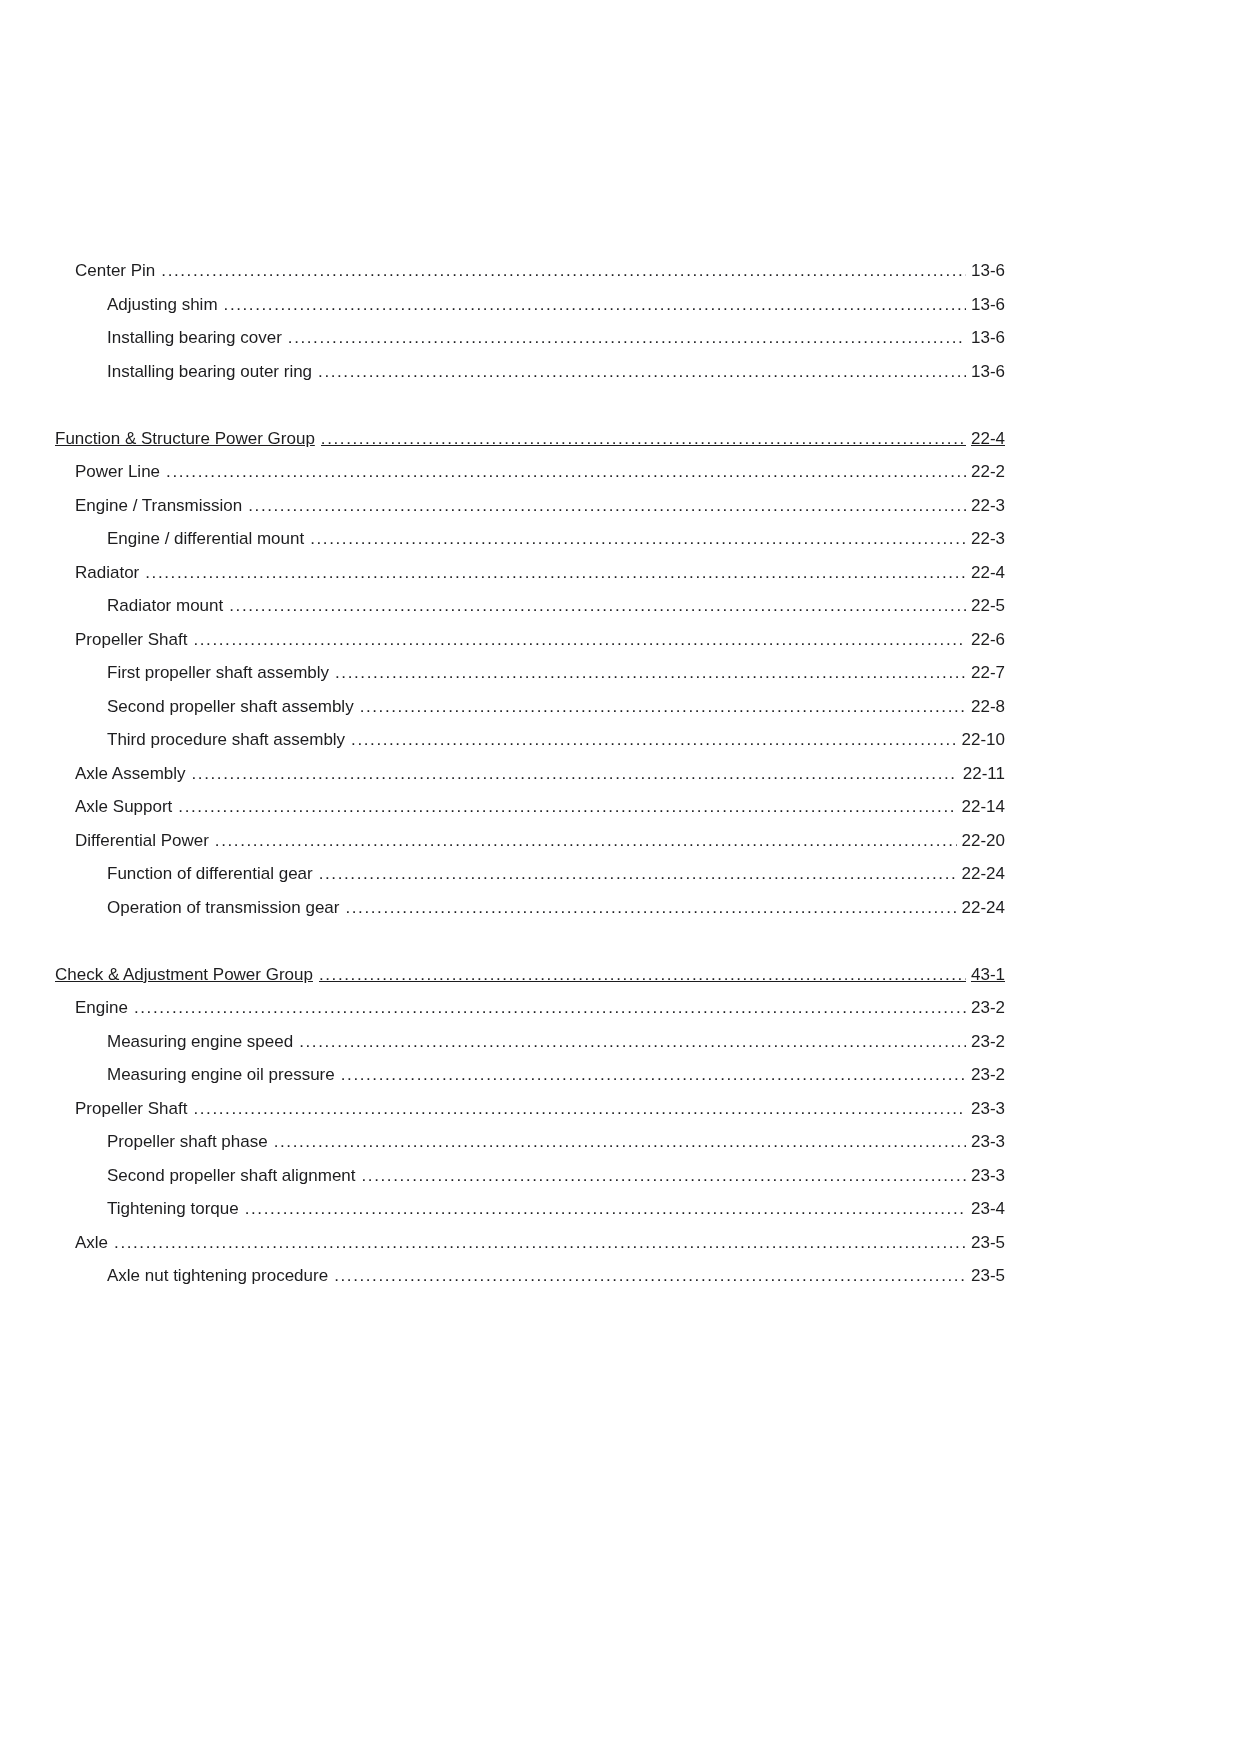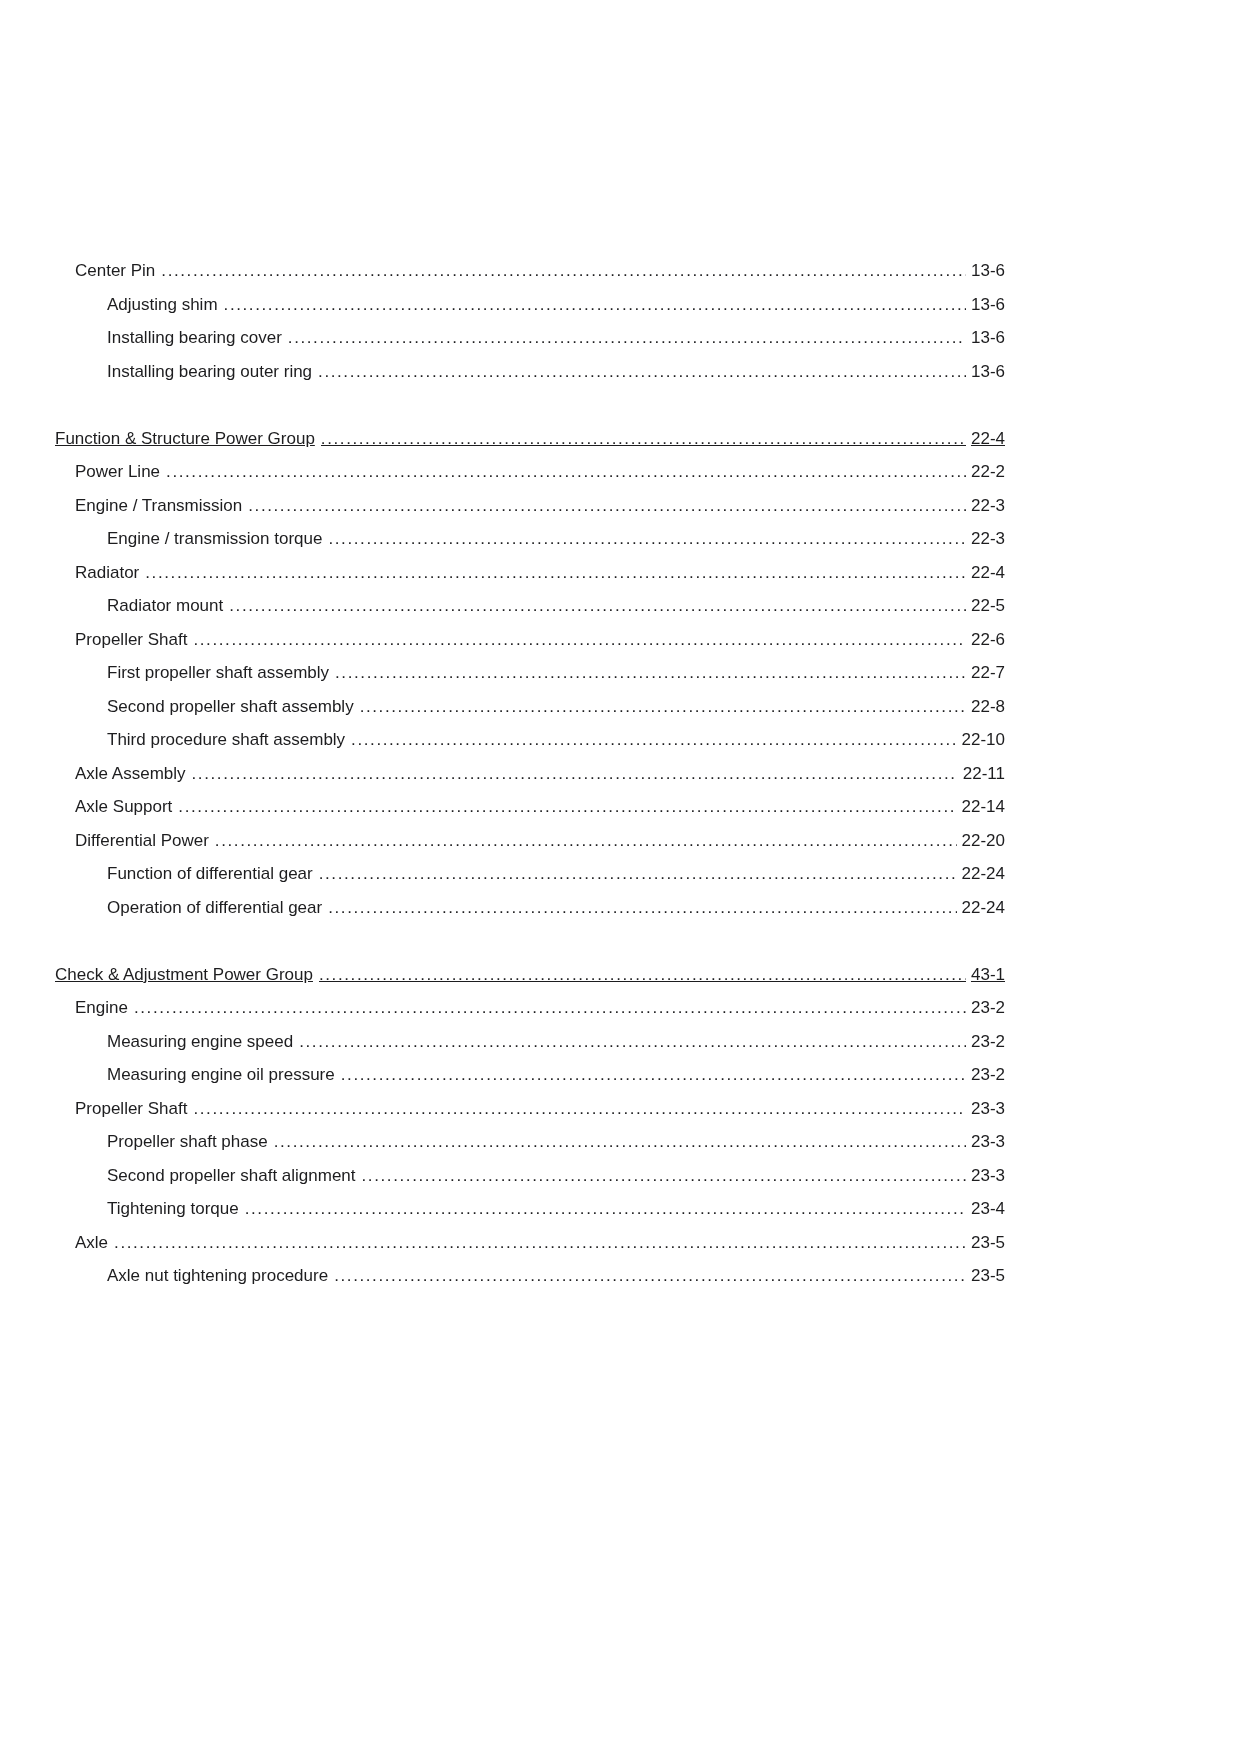--- a/index.html
+++ b/index.html
@@ -92,21 +92,21 @@
     <span class="toc-label">Power Line</span>
     <span class="toc-leader">................................................................................................................................................................................................................................................................................................................................................................................................................</span>
     <span class="toc-page">22-2</span>
   </div>
       <div class="toc-row lvl-1">
     <span class="toc-label">Engine / Transmission</span>
     <span class="toc-leader">................................................................................................................................................................................................................................................................................................................................................................................................................</span>
     <span class="toc-page">22-3</span>
   </div>
       <div class="toc-row lvl-2">
-    <span class="toc-label">Engine / transmission torque</span>
+    <span class="toc-label">Engine / differential mount</span>
     <span class="toc-leader">................................................................................................................................................................................................................................................................................................................................................................................................................</span>
     <span class="toc-page">22-3</span>
   </div>
       <div class="toc-row lvl-1">
     <span class="toc-label">Radiator</span>
     <span class="toc-leader">................................................................................................................................................................................................................................................................................................................................................................................................................</span>
     <span class="toc-page">22-4</span>
   </div>
       <div class="toc-row lvl-2">
     <span class="toc-label">Radiator mount</span>
@@ -147,21 +147,21 @@
     <span class="toc-label">Differential Power</span>
     <span class="toc-leader">................................................................................................................................................................................................................................................................................................................................................................................................................</span>
     <span class="toc-page">22-20</span>
   </div>
       <div class="toc-row lvl-2">
     <span class="toc-label">Function of differential gear</span>
     <span class="toc-leader">................................................................................................................................................................................................................................................................................................................................................................................................................</span>
     <span class="toc-page">22-24</span>
   </div>
       <div class="toc-row lvl-2">
-    <span class="toc-label">Operation of differential gear</span>
+    <span class="toc-label">Operation of transmission gear</span>
     <span class="toc-leader">................................................................................................................................................................................................................................................................................................................................................................................................................</span>
     <span class="toc-page">22-24</span>
   </div>
       <div class="toc-row lvl-0 gap-before">
     <span class="toc-label">Check &amp; Adjustment Power Group</span>
     <span class="toc-leader">................................................................................................................................................................................................................................................................................................................................................................................................................</span>
     <span class="toc-page">43-1</span>
   </div>
       <div class="toc-row lvl-1">
     <span class="toc-label">Engine</span>

